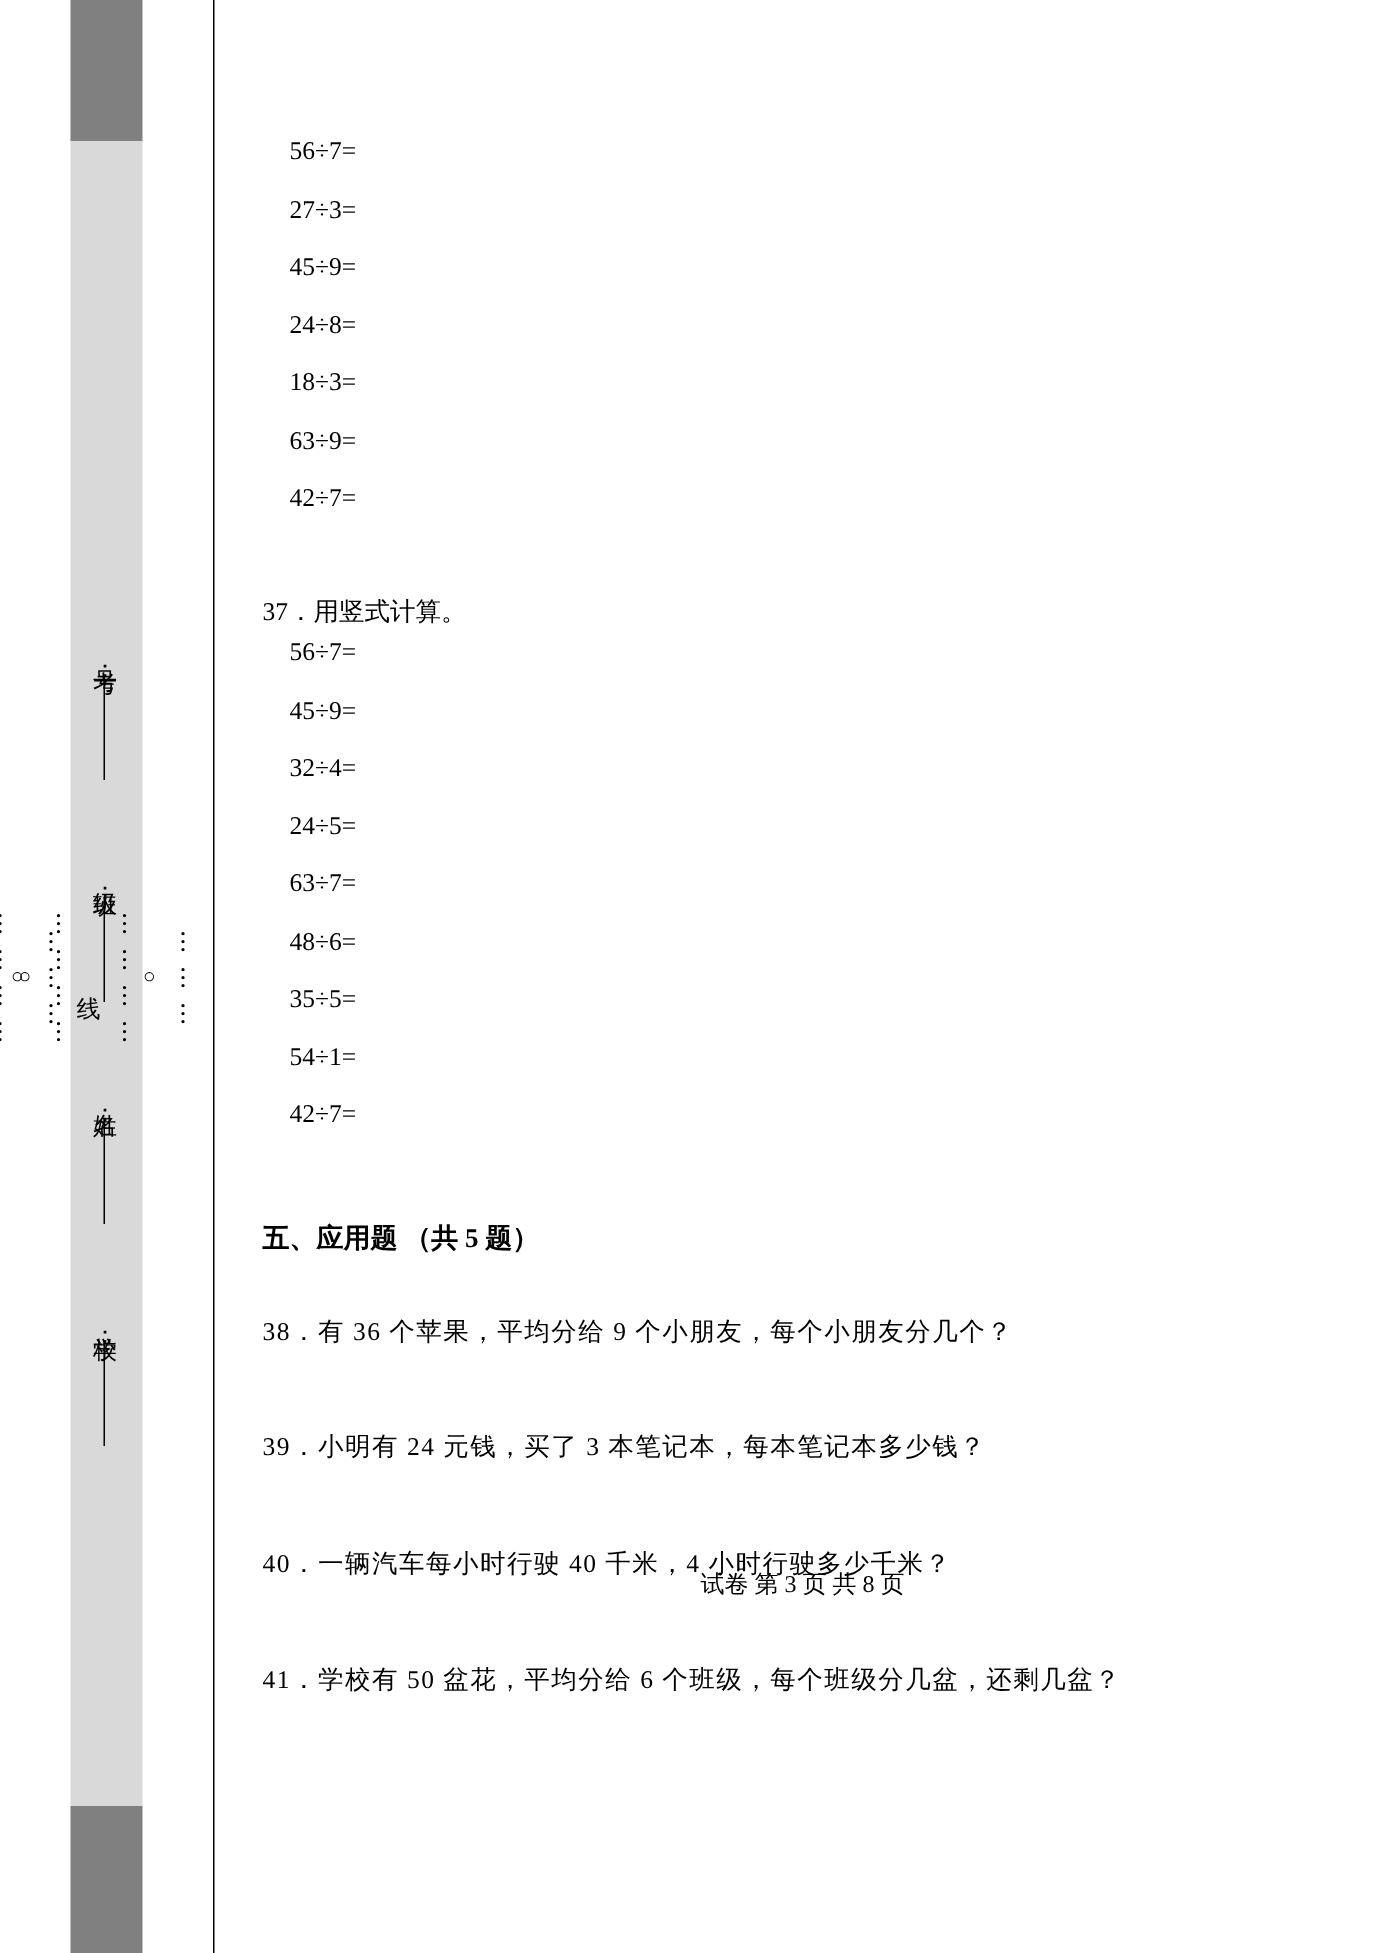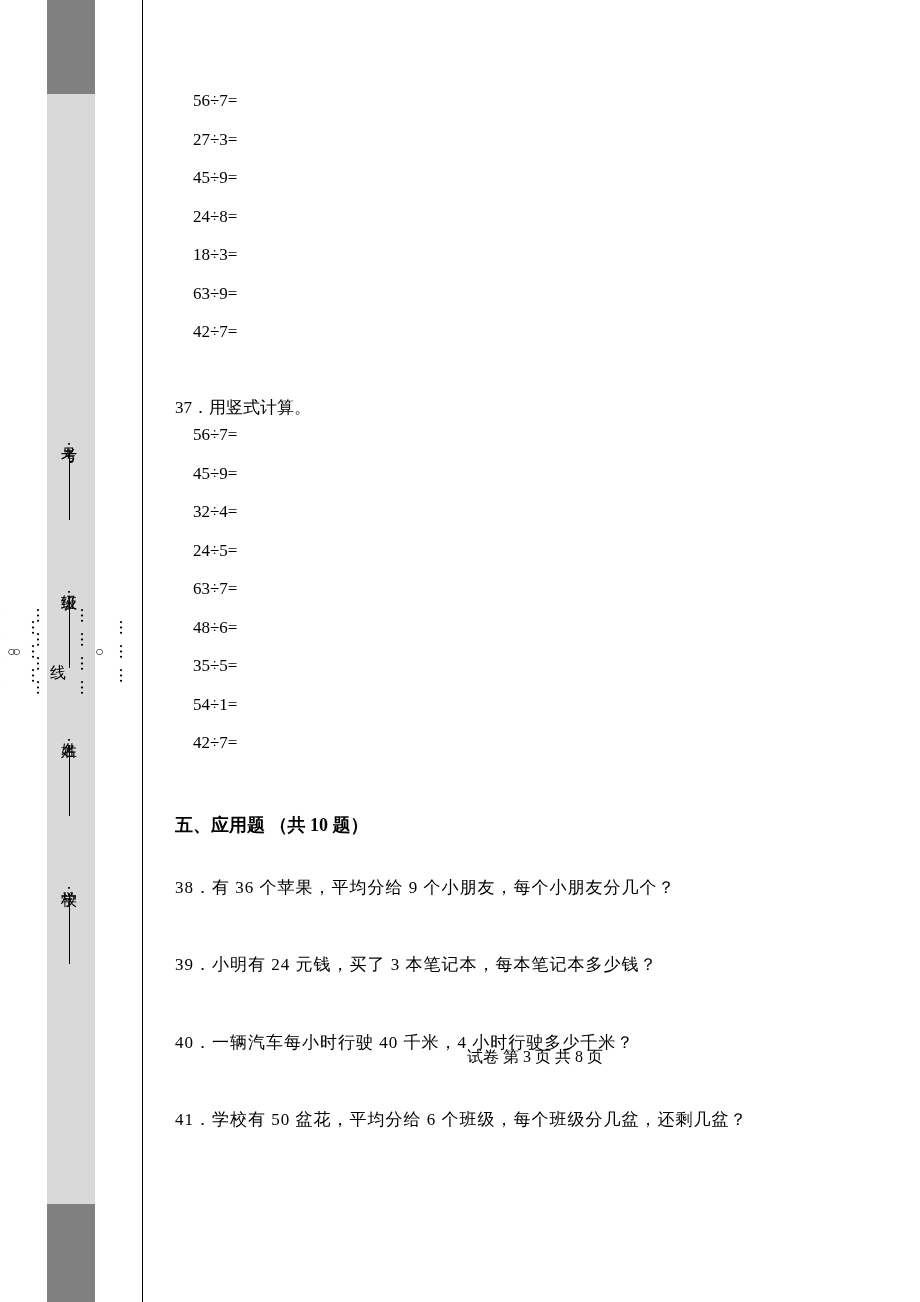--- a/index.html
+++ b/index.html
@@ -162,21 +162,21 @@
         <div>32÷4=</div>
         <div>24÷5=</div>
         <div>63÷7=</div>
         <div>48÷6=</div>
         <div>35÷5=</div>
         <div>54÷1=</div>
         <div>42÷7=</div>
       </div>
   </div>
 
-  <div class="section-head">五、应用题 （共 10 题）</div>
+  <div class="section-head">五、应用题 （共 5 题）</div>
   <div id="word-problems">
       <div class="word-problem">38．有 36 个苹果，平均分给 9 个小朋友，每个小朋友分几个？</div>
       <div class="word-problem">39．小明有 24 元钱，买了 3 本笔记本，每本笔记本多少钱？</div>
       <div class="word-problem">40．一辆汽车每小时行驶 40 千米，4 小时行驶多少千米？</div>
       <div class="word-problem">41．学校有 50 盆花，平均分给 6 个班级，每个班级分几盆，还剩几盆？</div>
     </div>
 
   <div class="footer">试卷 第 3 页 共 8 页</div>
 </div>
 

